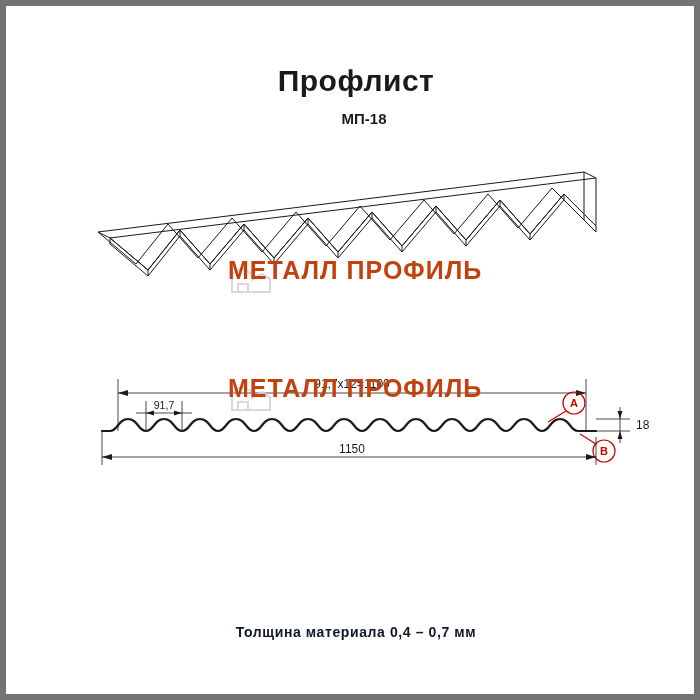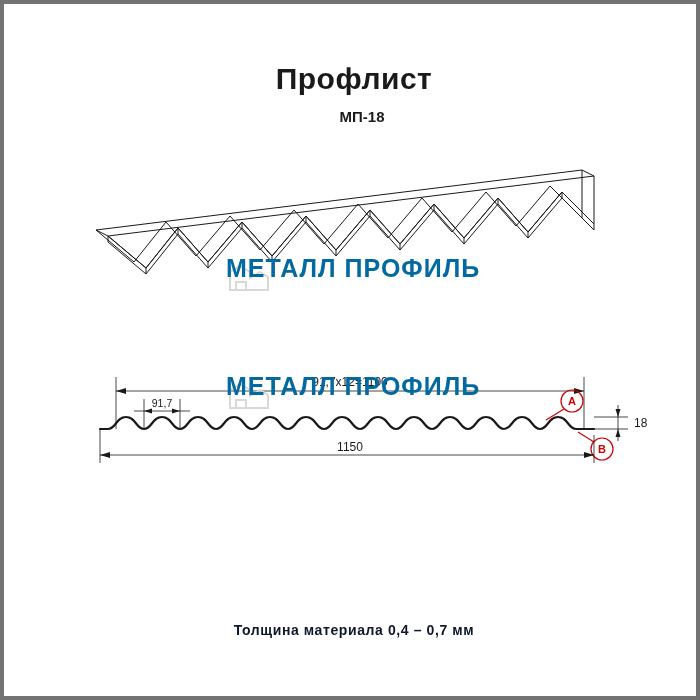--- a/index.html
+++ b/index.html
@@ -13,21 +13,21 @@
     font-family: "Liberation Sans", sans-serif;
     color: #1a1a1a;
     position: relative;
     overflow: hidden;
   }
   .page {
     position: relative;
     width: 700px;
     height: 700px;
     box-sizing: border-box;
-    border: 4px solid #737373;
+    border: 6px solid #737373;
   }
   .title {
     position: absolute;
     top: 58px;
     left: 0;
     width: 700px;
     text-align: center;
     font-size: 30px;
     font-weight: bold;
     letter-spacing: 0.5px;
@@ -63,21 +63,21 @@
     left: 0;
     width: 700px;
     text-align: center;
     font-size: 14px;
     font-weight: bold;
     letter-spacing: 0.6px;
     color: #0f172a;
   }
   .wm {
     position: absolute;
-    color: #0369a1;
+    color: #c2410c;
     font-weight: bold;
     white-space: nowrap;
     pointer-events: none;
     user-select: none;
   }
   .wm1 {
     top: 250px;
     left: 222px;
     font-size: 25px;
     letter-spacing: 1px;

